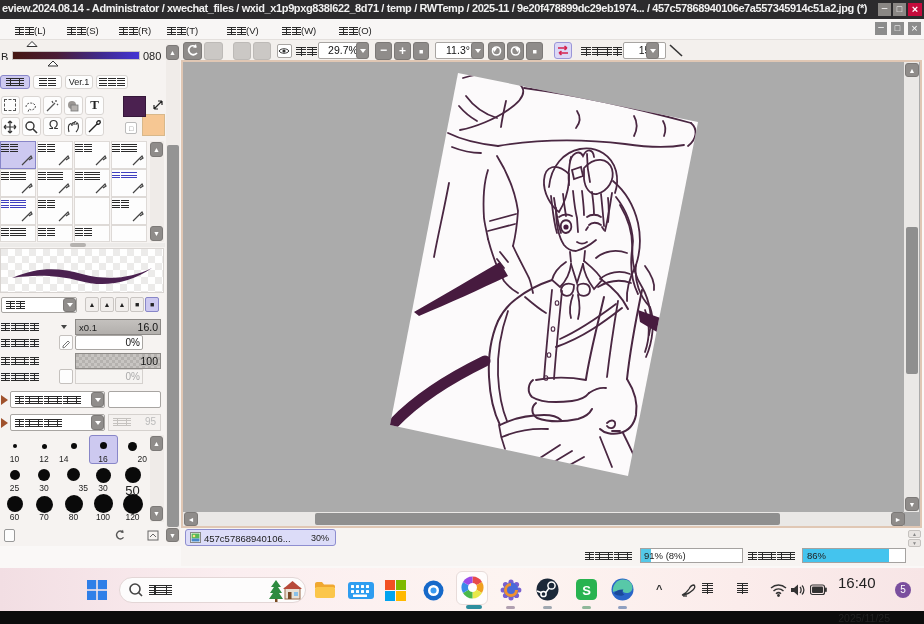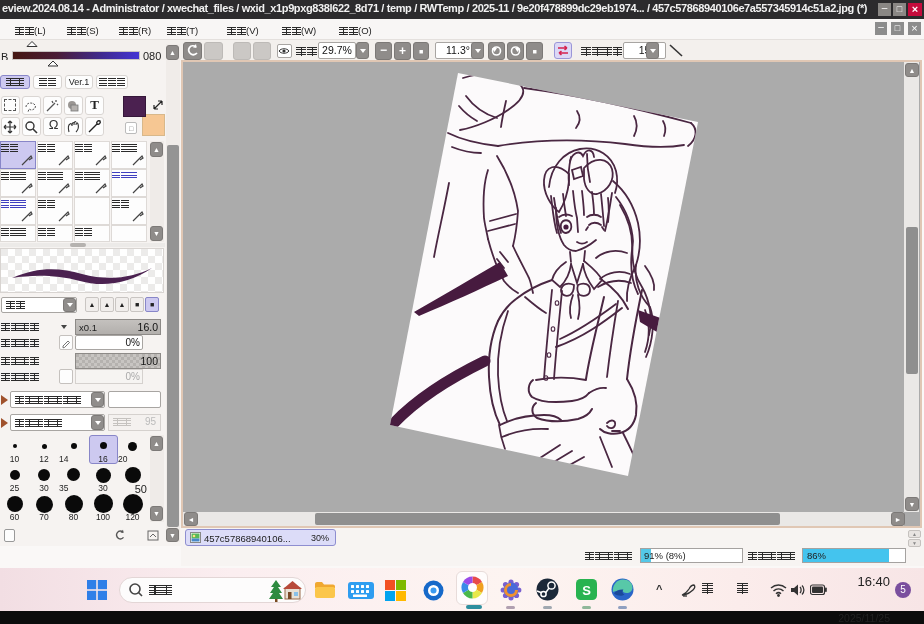--- a/index.html
+++ b/index.html
@@ -49,21 +49,21 @@
 <div class="dbtn" style="left:204px;top:42px;width:19px;height:18px"></div>
 <div class="dbtn" style="left:233px;top:42px;width:18px;height:18px"></div>
 <div class="dbtn" style="left:253px;top:42px;width:18px;height:18px"></div>
 <div class="wbox" style="left:277px;top:44px;width:15px;height:14px">
     <svg width="13" height="12" style="display:block;margin:0 auto">
       <path d="M1,6 C3,3 9,3 11,6 C9,9 3,9 1,6 Z" stroke="#333" stroke-width="1" fill="none"></path>
       <circle cx="6" cy="6" r="1.6" fill="#333"></circle>
     </svg>
   </div>
 <div class="abs" style="left:296px;top:45px;font-size:10.5px;color:#222"><i class="c"></i><i class="c"></i></div>
-<div class="wbox" style="left:318px;top:42px;width:38px;height:17px;font-size:10.5px;line-height:15px;text-align:center;color:#111">29.7%</div>
+<div class="wbox" style="left:318px;top:42px;width:50px;height:17px;font-size:10.5px;line-height:15px;text-align:center;color:#111">29.7%</div>
 <div class="ddb" style="left:356px;top:42px;width:13px;height:17px"></div>
 <div class="gbtn" style="left:375px;top:42px;width:17px;height:18px;font-size:12px;line-height:15px;font-weight:bold">−</div>
 <div class="gbtn" style="left:394px;top:42px;width:17px;height:18px;font-size:12px;line-height:16px;font-weight:bold">+</div>
 <div class="gbtn" style="left:413px;top:42px;width:16px;height:18px;font-size:7px;line-height:17px">■</div>
 <div class="wbox" style="left:435px;top:42px;width:46px;height:17px;font-size:10.5px;line-height:15px;text-align:center;color:#111">11.3°</div>
 <div class="ddb" style="left:471px;top:42px;width:13px;height:17px"></div>
 <div class="gbtn" style="left:488px;top:42px;width:17px;height:18px">
     <svg width="15" height="16" style="display:block;margin:0 auto">
       <circle cx="7.5" cy="8" r="4" stroke="#fff" stroke-width="1.6" fill="none"></circle>
       <path d="M3,5 L8,5 L5.5,9 Z" fill="#fff"></path>
@@ -251,31 +251,31 @@
 <div class="abs" style="left:12.7px;top:444px;width:4px;height:4px;background:#0a0a0a;border-radius:50%"></div>
 <div class="abs" style="left:0.0px;top:454px;width:29px;text-align:center;font-size:8.5px;color:#222">10</div>
 <div class="abs" style="left:41.7px;top:444px;width:5px;height:5px;background:#0a0a0a;border-radius:50%"></div>
 <div class="abs" style="left:29.5px;top:454px;width:29px;text-align:center;font-size:8.5px;color:#222">12</div>
 <div class="abs" style="left:70.7px;top:443px;width:6px;height:6px;background:#0a0a0a;border-radius:50%"></div>
 <div class="abs" style="left:59.0px;top:454px;width:29px;text-align:left;font-size:8.5px;color:#222">14</div>
 <div class="abs" style="left:88.5px;top:435px;width:29px;height:29px;background:#cdc9f0;border:1px solid #8886c8;border-radius:3px"></div>
 <div class="abs" style="left:99.7px;top:442px;width:7px;height:7px;background:#0a0a0a;border-radius:50%"></div>
 <div class="abs" style="left:88.5px;top:454px;width:29px;text-align:center;font-size:8.5px;color:#222">16</div>
 <div class="abs" style="left:128.2px;top:442px;width:9px;height:9px;background:#0a0a0a;border-radius:50%"></div>
-<div class="abs" style="left:118.0px;top:454px;width:29px;text-align:left;font-size:8.5px;color:#222">20</div>
+<div class="abs" style="left:118.0px;top:454px;width:29px;text-align:right;font-size:8.5px;color:#222">20</div>
 <div class="abs" style="left:9.7px;top:470px;width:10px;height:10px;background:#0a0a0a;border-radius:50%"></div>
 <div class="abs" style="left:0.0px;top:483px;width:29px;text-align:center;font-size:8.5px;color:#222">25</div>
 <div class="abs" style="left:38.2px;top:469px;width:12px;height:12px;background:#0a0a0a;border-radius:50%"></div>
 <div class="abs" style="left:29.5px;top:483px;width:29px;text-align:center;font-size:8.5px;color:#222">30</div>
 <div class="abs" style="left:67.2px;top:468px;width:13px;height:13px;background:#0a0a0a;border-radius:50%"></div>
-<div class="abs" style="left:59.0px;top:483px;width:29px;text-align:left;font-size:8.5px;color:#222">35</div>
+<div class="abs" style="left:59.0px;top:483px;width:29px;text-align:right;font-size:8.5px;color:#222">35</div>
 <div class="abs" style="left:95.7px;top:468px;width:15px;height:15px;background:#0a0a0a;border-radius:50%"></div>
 <div class="abs" style="left:88.5px;top:483px;width:29px;text-align:center;font-size:8.5px;color:#222">30</div>
 <div class="abs" style="left:124.7px;top:467px;width:16px;height:16px;background:#0a0a0a;border-radius:50%"></div>
-<div class="abs" style="left:118.0px;top:483px;width:29px;text-align:right;font-size:11px;color:#222">50</div>
+<div class="abs" style="left:118.0px;top:483px;width:29px;text-align:center;font-size:13px;color:#222">50</div>
 <div class="abs" style="left:6.7px;top:496px;width:16px;height:16px;background:#0a0a0a;border-radius:50%"></div>
 <div class="abs" style="left:0.0px;top:512px;width:29px;text-align:center;font-size:8.5px;color:#222">60</div>
 <div class="abs" style="left:35.7px;top:496px;width:17px;height:17px;background:#0a0a0a;border-radius:50%"></div>
 <div class="abs" style="left:29.5px;top:512px;width:29px;text-align:center;font-size:8.5px;color:#222">70</div>
 <div class="abs" style="left:64.7px;top:495px;width:18px;height:18px;background:#0a0a0a;border-radius:50%"></div>
 <div class="abs" style="left:59.0px;top:512px;width:29px;text-align:center;font-size:8.5px;color:#222">80</div>
 <div class="abs" style="left:93.7px;top:494px;width:19px;height:19px;background:#0a0a0a;border-radius:50%"></div>
 <div class="abs" style="left:88.5px;top:512px;width:29px;text-align:center;font-size:8.5px;color:#222">100</div>
 <div class="abs" style="left:122.7px;top:494px;width:20px;height:20px;background:#0a0a0a;border-radius:50%"></div>
 <div class="abs" style="left:118.0px;top:512px;width:29px;text-align:center;font-size:8.5px;color:#222">120</div>
@@ -561,14 +561,14 @@
 <svg class="abs" style="left:790px;top:583px" width="16" height="14">
     <path d="M1,5 L4,5 L8,1.5 L8,12.5 L4,9 L1,9 Z" fill="#333"></path>
     <path d="M10,4 C11.5,5.5 11.5,8.5 10,10" stroke="#333" stroke-width="1.3" fill="none"></path>
     <path d="M12,2.5 C14.5,5 14.5,9 12,11.5" stroke="#333" stroke-width="1.3" fill="none"></path>
   </svg>
 <svg class="abs" style="left:810px;top:584px" width="17" height="12">
     <rect x="0.5" y="1" width="14" height="9.5" rx="2" fill="none" stroke="#333" stroke-width="1.2"></rect>
     <rect x="15" y="3.5" width="1.8" height="4.5" rx="0.8" fill="#333"></rect>
     <rect x="2" y="2.5" width="11" height="6.5" rx="1" fill="#333"></rect>
   </svg>
-<div class="abs" style="left:838px;top:574px;width:52px;text-align:right;font-size:13px;color:#222">16:40</div>
+<div class="abs" style="left:838px;top:574px;width:52px;text-align:left;font-size:15px;color:#222">16:40</div>
 <div class="abs" style="left:830px;top:612px;width:60px;text-align:right;font-size:10.5px;color:#222">2025/11/25</div>
 <div class="abs" style="left:895px;top:582px;width:16px;height:16px;background:#7a4f9e;border-radius:50%;color:#fff;font-size:10px;line-height:16px;text-align:center">5</div>
 </body></html>

